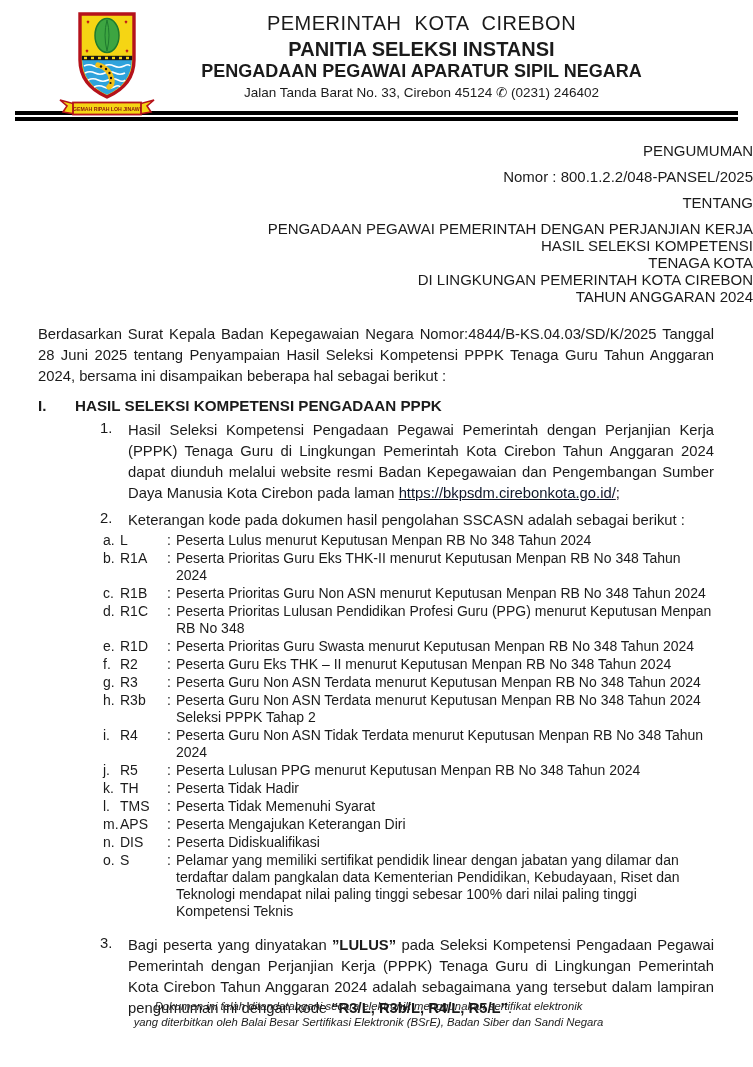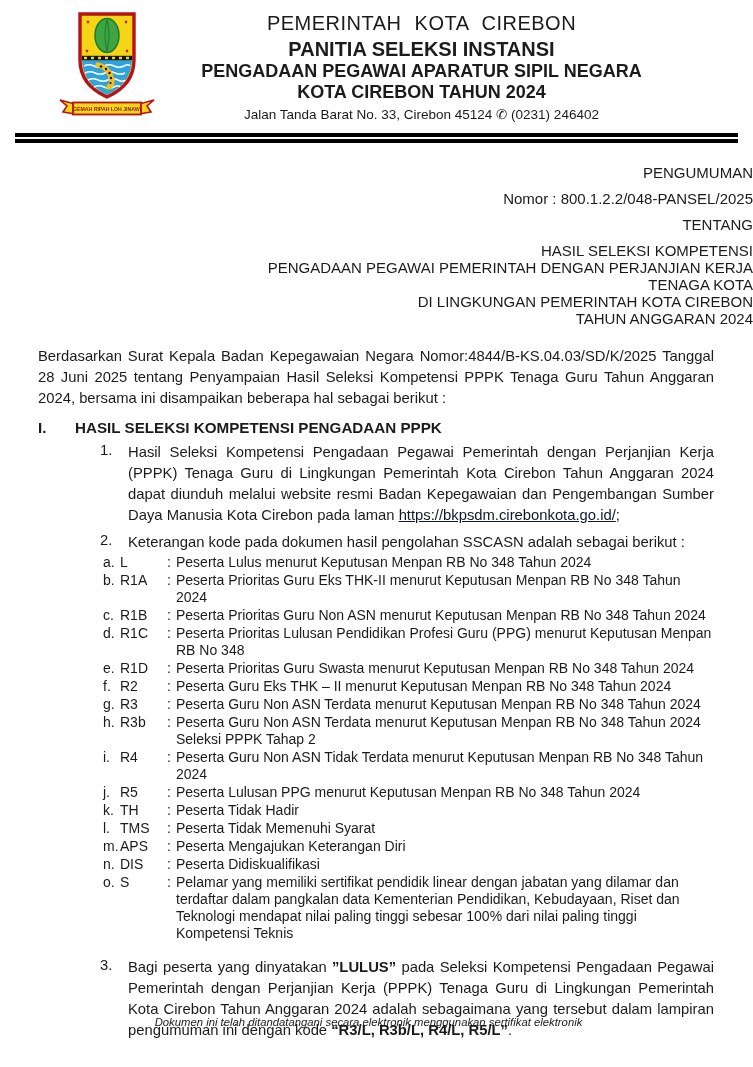--- a/index.html
+++ b/index.html
@@ -128,33 +128,32 @@
         <path d="M97 92 L82 96 L82 106 L94 104 L90 98 Z" fill="#F5D514" stroke="#B5121B" stroke-width="1.6"></path>
         <rect x="16" y="94.5" width="68" height="12" fill="#F5D514" stroke="#B5121B" stroke-width="1.8"></rect>
         <text x="50" y="103" text-anchor="middle" font-size="5.2" font-weight="bold" fill="#8B1A10">GEMAH RIPAH LOH JINAWI</text>
       </g>
     </svg>
 
     <div class="header-text">
       <div class="h-line1">PEMERINTAH KOTA CIREBON</div>
       <div class="h-line2">PANITIA SELEKSI INSTANSI</div>
       <div class="h-line3">PENGADAAN PEGAWAI APARATUR SIPIL NEGARA</div>
-      <div class="h-line4">KOTA CIREBON TAHUN 2024</div>
       <div class="h-address"><span>Jalan Tanda Barat No. 33, Cirebon 45124</span> <span>✆</span> <span>(0231) 246402</span></div>
     </div>
   </div>
 
   <div class="rule"></div>
 
   <div class="doc-title">
     <div class="dt-row">PENGUMUMAN</div>
     <div class="dt-row">Nomor : 800.1.2.2/048-PANSEL/2025</div>
     <div class="dt-row">TENTANG</div>
+    <div class="dt-subject">PENGADAAN PEGAWAI PEMERINTAH DENGAN PERJANJIAN KERJA</div>
     <div class="dt-subject">HASIL SELEKSI KOMPETENSI</div>
-    <div class="dt-subject">PENGADAAN PEGAWAI PEMERINTAH DENGAN PERJANJIAN KERJA</div>
     <div class="dt-subject">TENAGA KOTA</div>
     <div class="dt-subject">DI LINGKUNGAN PEMERINTAH KOTA CIREBON</div>
     <div class="dt-subject">TAHUN ANGGARAN 2024</div>
   </div>
 
   <div class="body-wrap">
 
     <div class="intro">Berdasarkan Surat Kepala Badan Kepegawaian Negara Nomor:4844/B-KS.04.03/SD/K/2025 Tanggal 28 Juni 2025 tentang Penyampaian Hasil Seleksi Kompetensi PPPK Tenaga Guru Tahun Anggaran 2024, bersama ini disampaikan beberapa hal sebagai berikut :</div>
 
     <div class="section-head">
@@ -297,15 +296,16 @@
 
     <div class="num-item item3">
       <span class="num-marker">3.</span>
       <span class="num-body"><span>Bagi peserta yang dinyatakan </span><b class="inlinebold">”LULUS”</b><span> pada Seleksi Kompetensi Pengadaan Pegawai Pemerintah dengan Perjanjian Kerja (PPPK) Tenaga Guru di Lingkungan Pemerintah Kota Cirebon Tahun Anggaran 2024 adalah sebagaimana yang tersebut dalam lampiran pengumuman ini dengan kode </span><b class="inlinebold">“R3/L, R3b/L, R4/L, R5/L”</b><span>.</span></span>
     </div>
 
   </div>
 
   <div class="footer">
     <div>Dokumen ini telah ditandatangani secara elektronik menggunakan sertifikat elektronik</div>
+    <div>yang diterbitkan oleh Balai Besar Sertifikasi Elektronik (BSrE), Badan Siber dan Sandi Negara</div>
   </div>
 
 </div>
 
 </body></html>

